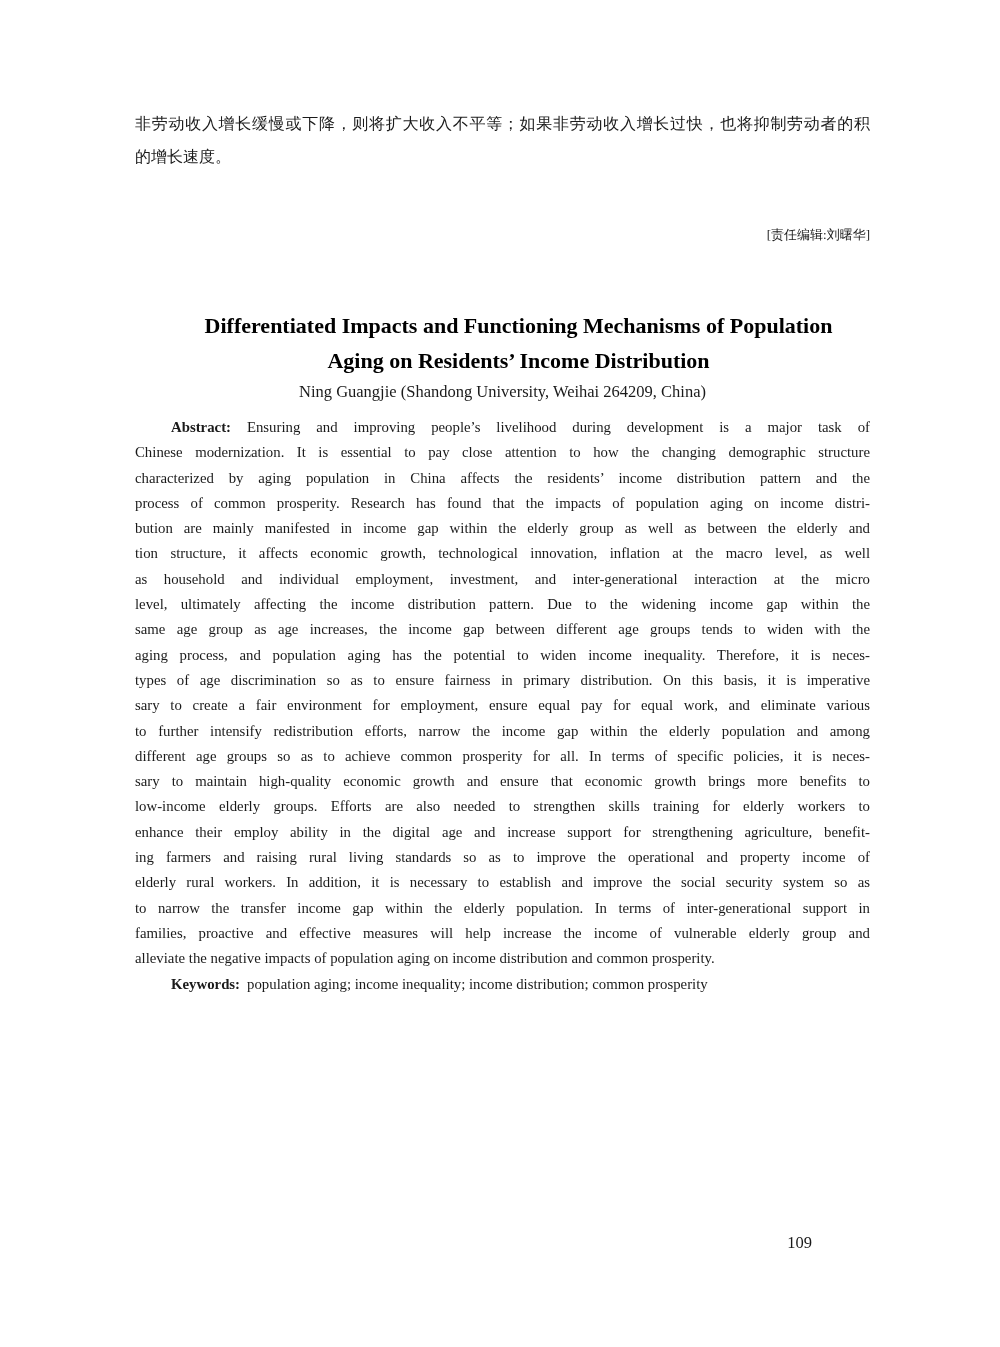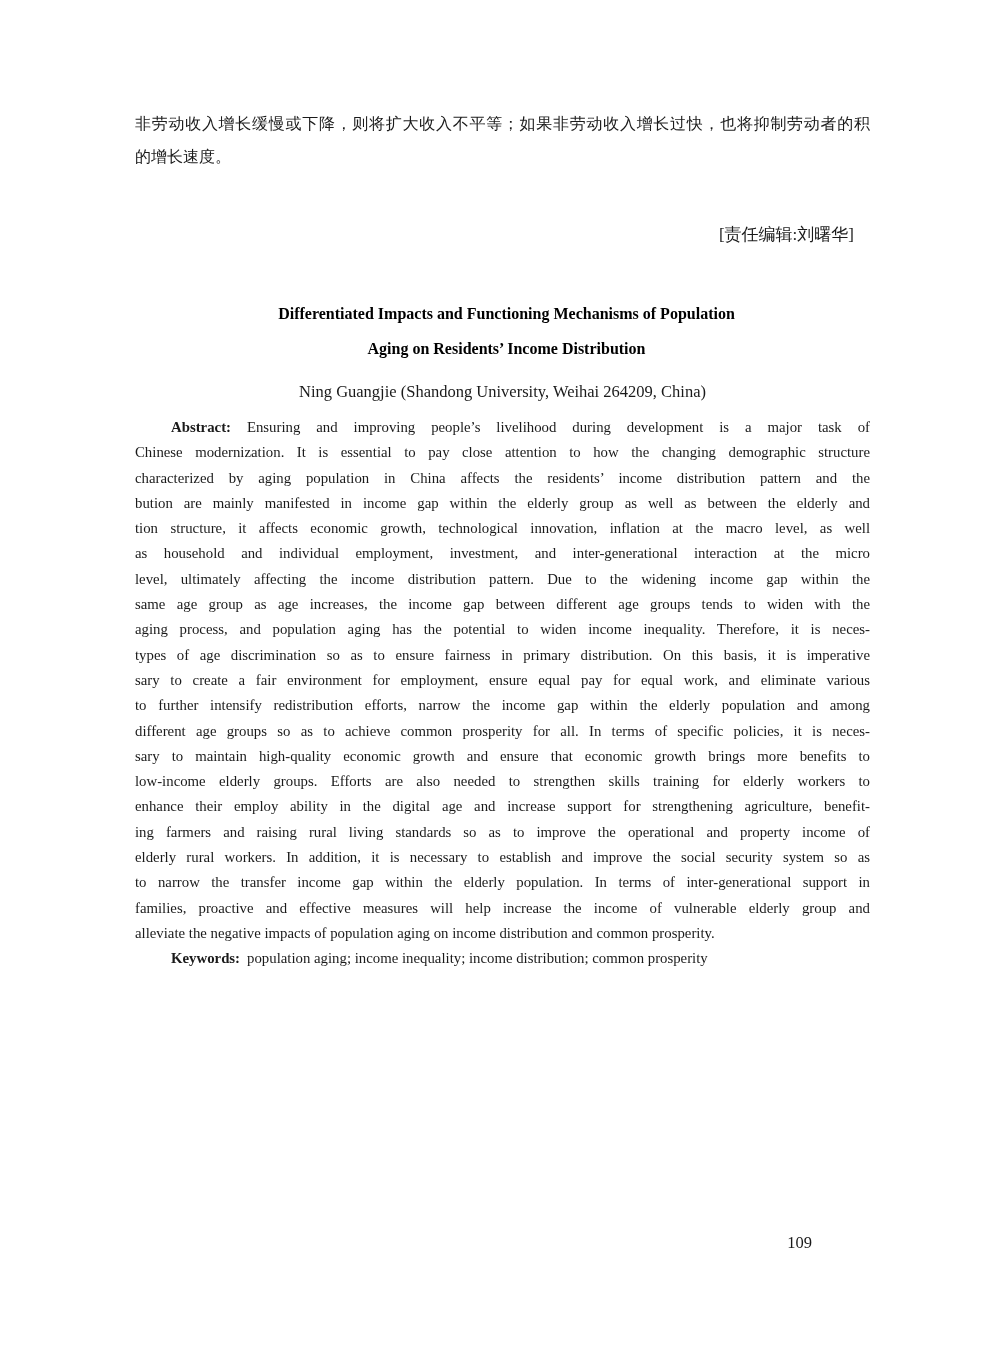--- a/index.html
+++ b/index.html
@@ -40,35 +40,35 @@
     text-justify: inter-ideograph;
   }
   .cn-para .line.last {
     text-align-last: left;
   }
 
   
   .editor-note {
     position: absolute;
     top: 224px;
-    right: 16px;
-    font-size: 17px;
+    right: 0;
+    font-size: 13px;
     line-height: 22px;
     color: #1a1a1a;
   }
 
   
   .title {
     position: absolute;
     top: 292px;
     left: 0;
     width: 100%;
-    margin: 4px;
+    margin: 16px;
     text-align: center;
-    font-size: 16px;
+    font-size: 22px;
     font-weight: bold;
     line-height: 35px;
     color: #000000;
   }
   .title .title-line { display: block; }
 
   
   .author {
     position: absolute;
     top: 381px;
@@ -128,20 +128,21 @@
       <span class="title-line">Aging on Residents’ Income Distribution</span>
     </h1>
 
     <div class="author">Ning Guangjie (Shandong University, Weihai 264209, China)</div>
 
     <div class="body-text">
       <div class="abstract">
           <div class="line first"><span class="label">Abstract:</span> Ensuring and improving people’s livelihood during development is a major task of</div>
           <div class="line">Chinese modernization. It is essential to pay close attention to how the changing demographic structure</div>
           <div class="line">characterized by aging population in China affects the residents’ income distribution pattern and the</div>
+          <div class="line">process of common prosperity. Research has found that the impacts of population aging on income distri-</div>
           <div class="line">bution are mainly manifested in income gap within the elderly group as well as between the elderly and</div>
           <div class="line">tion structure, it affects economic growth, technological innovation, inflation at the macro level, as well</div>
           <div class="line">as household and individual employment, investment, and inter-generational interaction at the micro</div>
           <div class="line">level, ultimately affecting the income distribution pattern. Due to the widening income gap within the</div>
           <div class="line">same age group as age increases, the income gap between different age groups tends to widen with the</div>
           <div class="line">aging process, and population aging has the potential to widen income inequality. Therefore, it is neces-</div>
           <div class="line">types of age discrimination so as to ensure fairness in primary distribution. On this basis, it is imperative</div>
           <div class="line">sary to create a fair environment for employment, ensure equal pay for equal work, and eliminate various</div>
           <div class="line">to further intensify redistribution efforts, narrow the income gap within the elderly population and among</div>
           <div class="line">different age groups so as to achieve common prosperity for all. In terms of specific policies, it is neces-</div>

